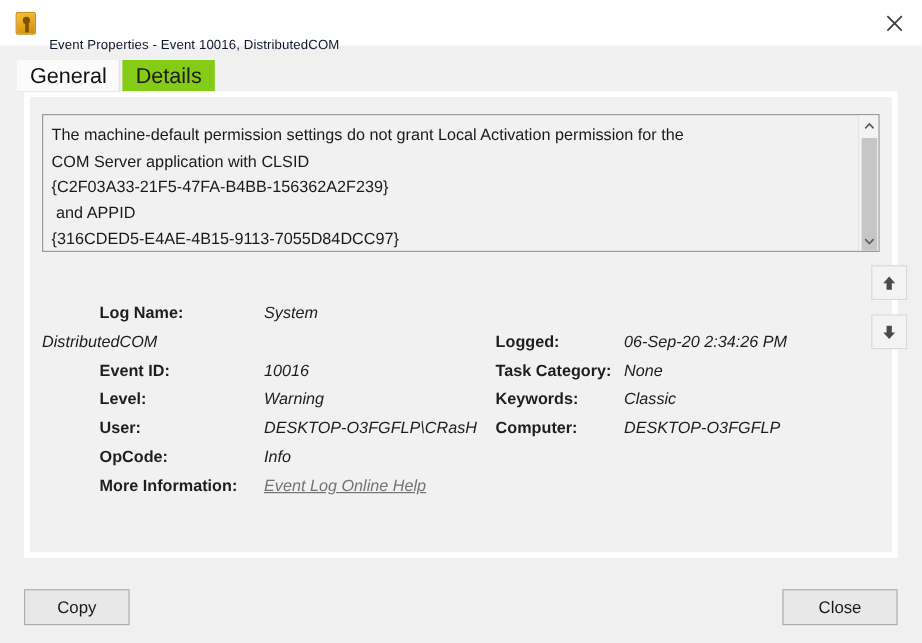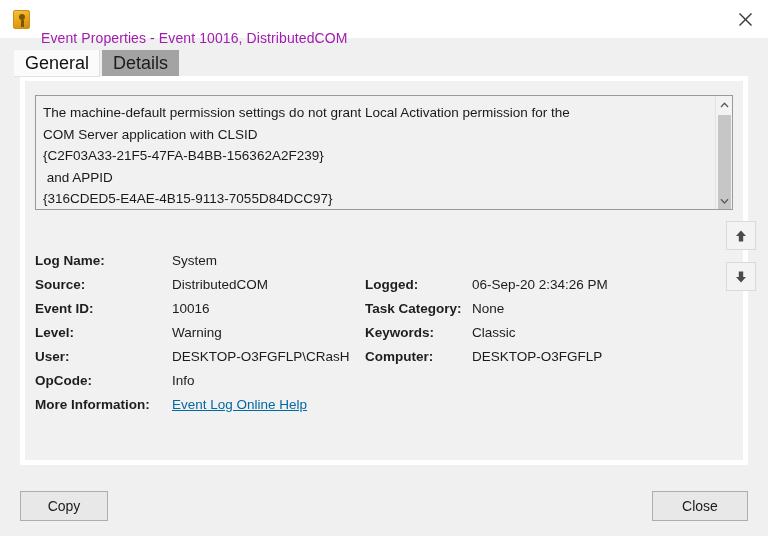--- a/index.html
+++ b/index.html
@@ -51,23 +51,23 @@
   }
   #app-icon::after {
     content: "";
     position: absolute;
     left: 6.5px; top: 9px;
     width: 3px; height: 7px;
     background: #7d5400;
   }
   #title-text {
     margin-left: 11px;
-    font-size: 14px;
+    font-size: 11px;
     letter-spacing: 0.1px;
-    color: #a21caf;
+    color: #0f172a;
     white-space: nowrap;
     margin-top: 38px;
   }
   #close-x {
     position: absolute;
     right: 0; top: 0;
     width: 46px; height: 38px;
     display: flex;
     align-items: center;
     justify-content: center;
@@ -94,21 +94,21 @@
     position: relative;
     top: 1px;
   }
   .tab.active {
     background: #fbfbfb;
     color: #111;
     z-index: 3;
     box-shadow: -1px -1px 0 0 #e2e2e2 inset;
   }
   .tab.inactive {
-    background: #a3a3a3;
+    background: #84cc16;
     color: #1c1c1c;
     margin-left: 2px;
   }
 
   
   #panel-wrap {
     position: relative;
     margin: 0 20px 0 20px;
     flex: 0 0 389px;
     background: #ffffff;
@@ -185,25 +185,26 @@
     height: 24px;
     align-items: center;
   }
   .lcol { width: 330px; display: flex; }
   .rcol { flex: 1 1 auto; display: flex; }
   .flabel {
     width: 137px;
     font-weight: bold;
     color: #1e1e1e;
     flex: 0 0 137px;
+    margin-left: 48px;
   }
   .flabel.r { width: 107px; flex: 0 0 107px; }
-  .fvalue { color: #1c1c1c; white-space: nowrap; }
+  .fvalue { color: #1c1c1c; white-space: nowrap; font-style: italic; }
   .fvalue.link {
-    color: #0369a1;
+    color: #737373;
     text-decoration: underline;
     cursor: pointer;
   }
 
   
   #navbtns {
     position: absolute;
     right: 12px;
     top: 221px;
     width: 30px;
@@ -297,21 +298,20 @@
             <span class="fvalue">System</span>
           </div>
           <div class="rcol">
             <span class="flabel r"></span>
             <span class="fvalue"></span>
           </div>
         </div>
 
         <div class="frow">
           <div class="lcol">
-            <span class="flabel">Source:</span>
             <span class="fvalue">DistributedCOM</span>
           </div>
           <div class="rcol">
             <span class="flabel r">Logged:</span>
             <span class="fvalue">06-Sep-20 2:34:26 PM</span>
           </div>
         </div>
 
         <div class="frow">
           <div class="lcol">

